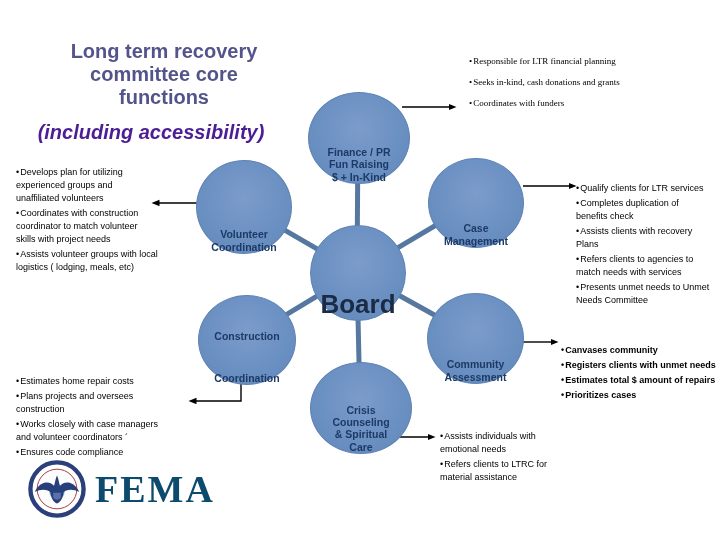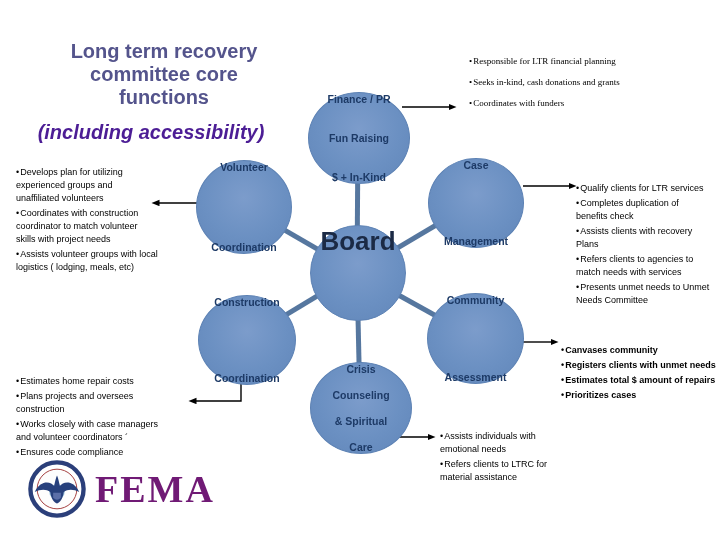--- a/index.html
+++ b/index.html
@@ -14,21 +14,21 @@
     font-size:20px;font-weight:bold;color:#54548C;line-height:23px;
   }
   .subtitle{
     position:absolute;left:5px;top:121px;width:292px;text-align:center;z-index:1;
     font-size:20px;font-weight:bold;color:#4c1d95;font-style:italic;
   }
   .node{
     position:absolute;z-index:2;border-radius:50%;
     background:radial-gradient(circle at 50% 40%, #7C9CCB 0%, #6B90C2 55%, #6186B9 100%);
     border:1px solid #5d82b4;
-    display:flex;flex-direction:column;align-items:center;justify-content:space-between;
+    display:flex;flex-direction:column;align-items:center;justify-content:flex-end;
     text-align:center;color:#1D3A66;font-weight:bold;font-size:10.5px;line-height:1.18;
   }
   #node-finance{left:308px;top:92px;width:100px;height:90px;}
   #node-volunteer{left:196px;top:160px;width:94px;height:92px;}
   #node-case{left:428px;top:158px;width:94px;height:88px;}
   #node-board{left:310px;top:225px;width:94px;height:94px;font-size:26px;color:#1B2A45;}
   #node-construction{left:198px;top:295px;width:96px;height:88px;gap:29px;}
   #node-community{left:427px;top:293px;width:95px;height:89px;}
   #node-crisis{left:310px;top:362px;width:100px;height:90px;}
   .notes{
@@ -42,21 +42,21 @@
   #notes-case{left:576px;top:182px;width:136px;}
   #notes-community{left:561px;top:344px;width:157px;font-weight:bold;}
   #notes-crisis{left:440px;top:430px;width:132px;}
   #notes-construction{left:16px;top:375px;width:154px;}
   #logo{
     position:absolute;left:28px;top:460px;z-index:1;
     display:flex;align-items:center;gap:9px;
   }
   #fema-text{
     font-family:"Liberation Serif", serif;font-size:38px;font-weight:600;
-    color:#701a75;letter-spacing:2px;line-height:1;
+    color:#0c4a6e;letter-spacing:2px;line-height:1;
   }
 </style>
 </head>
 <body>
 
 <div id="slide">
 
   <svg id="connectors" viewBox="0 0 720 540" xmlns="http://www.w3.org/2000/svg">
     <defs>
       <marker id="ah" markerUnits="userSpaceOnUse" markerWidth="10" markerHeight="8" refX="0.5" refY="3.2" orient="auto">

